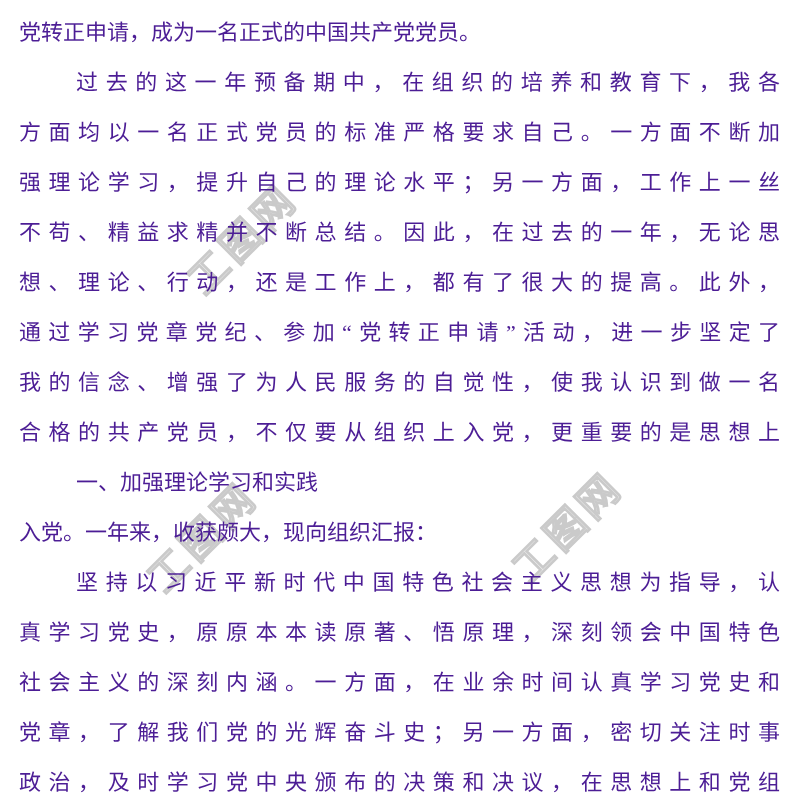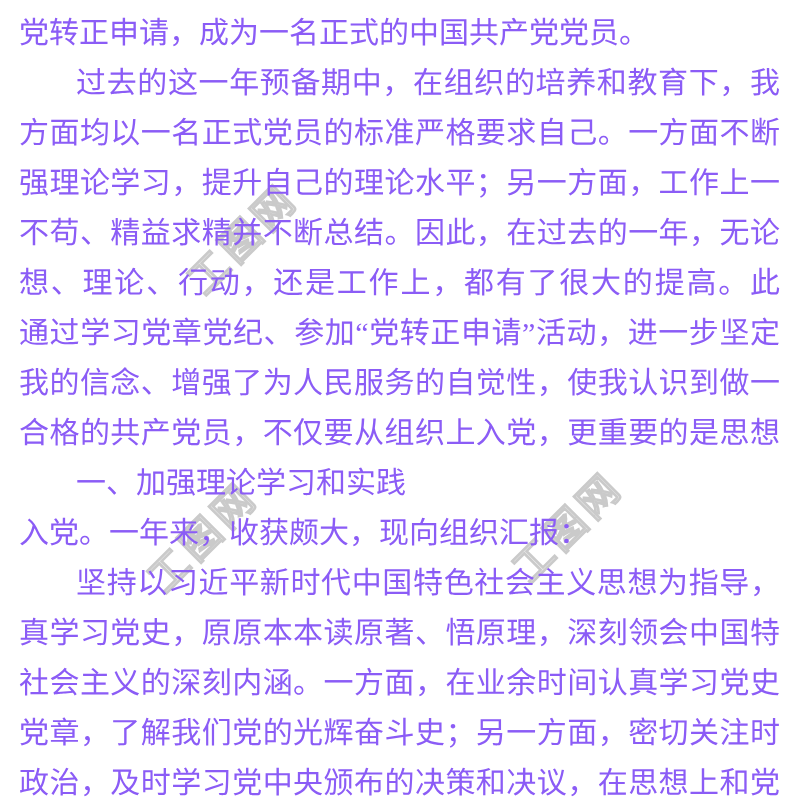--- a/index.html
+++ b/index.html
@@ -17,22 +17,22 @@
   }
   .text-body {
     position: absolute;
     left: 19px;
     top: 8px;
     width: 761px;
   }
   .line {
     height: 50px;
     line-height: 50px;
-    font-size: 30px;
-    color: #8b5cf6;
+    font-size: 22px;
+    color: #4c1d95;
     overflow: hidden;
   }
   .jst {
     text-align: justify;
     text-align-last: justify;
   }
   .ind {
     text-indent: 57px;
   }
   .wm {

